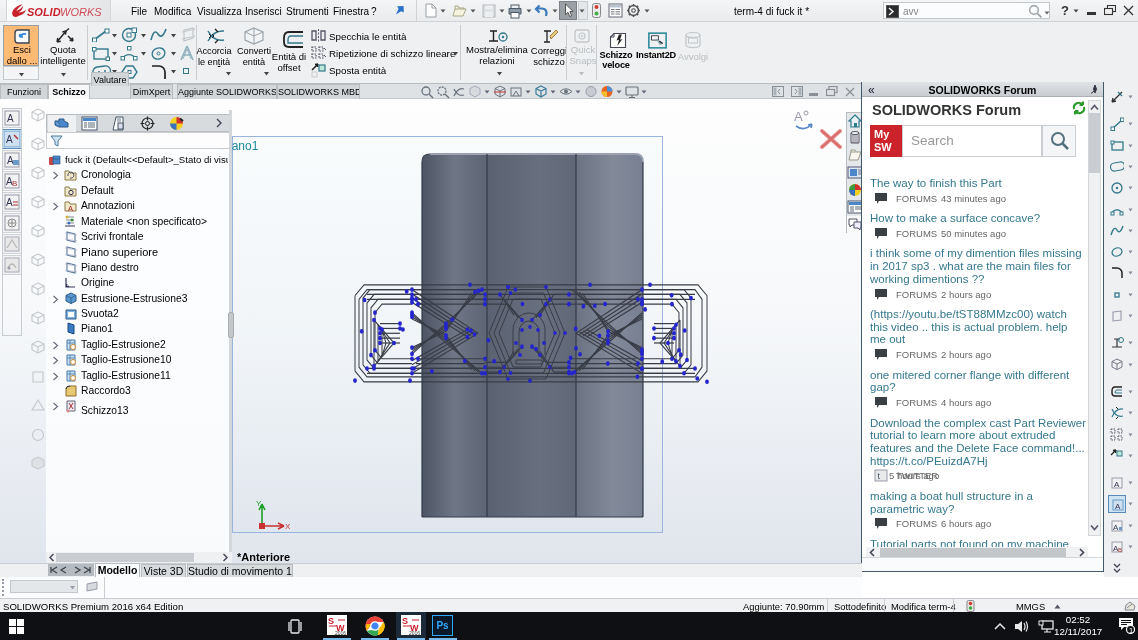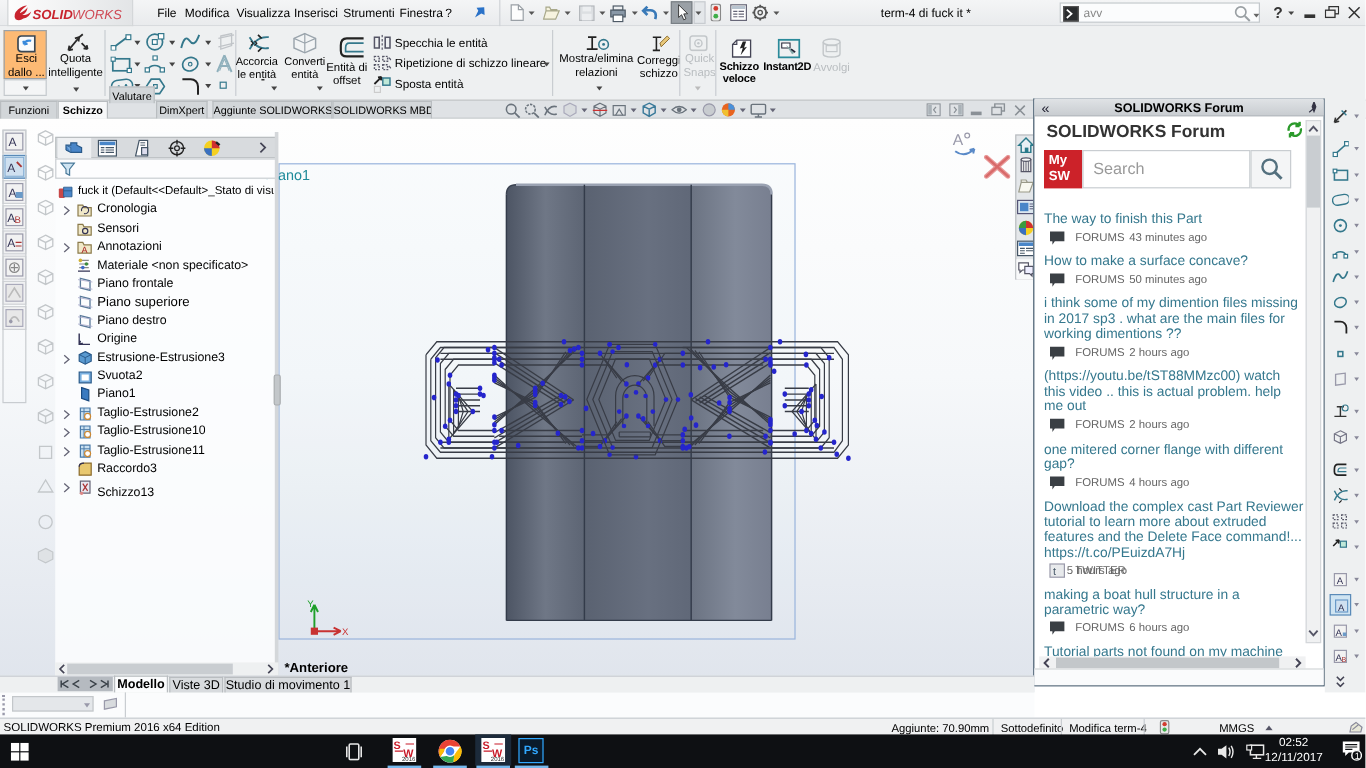--- a/index.html
+++ b/index.html
@@ -865,42 +865,42 @@
   </svg>
 <svg class="abs" style="left:64px;top:168.4px" width="14" height="14" viewBox="0 0 14 14">
     <path d="M1,3 L5,3 L6,5 L12,5 L12,12 L1,12 Z" fill="#f0e8c8" stroke="#8a7a4a"></path>
     <path d="M4,8 A3,3 0 1 1 6,10" fill="none" stroke="#335" stroke-width="0.9"></path>
   </svg>
 <div class="abs" style="left:81px;top:169.4px;font-size:10.3px;white-space:nowrap;overflow:hidden;max-width:147px">Cronologia</div>
 <svg class="abs" style="left:64px;top:183.8px" width="14" height="14" viewBox="0 0 14 14">
     <path d="M1,3 L5,3 L6,5 L12,5 L12,12 L1,12 Z" fill="#f0e8c8" stroke="#8a7a4a"></path>
     <circle cx="7" cy="8.5" r="2.2" fill="none" stroke="#335"></circle>
   </svg>
-<div class="abs" style="left:81px;top:184.8px;font-size:10.3px;white-space:nowrap;overflow:hidden;max-width:147px">Sensori</div>
+<div class="abs" style="left:81px;top:184.8px;font-size:10.3px;white-space:nowrap;overflow:hidden;max-width:147px">Default</div>
 <svg class="abs" style="left:52px;top:202.20000000000002px" width="7" height="9" viewBox="0 0 7 9">
     <path d="M1.5,1 L5.5,4.5 L1.5,8" fill="none" stroke="#667" stroke-width="1.1"></path>
   </svg>
 <svg class="abs" style="left:64px;top:199.20000000000002px" width="14" height="14" viewBox="0 0 14 14">
     <path d="M1,3 L5,3 L6,5 L12,5 L12,12 L1,12 Z" fill="#f0e8c8" stroke="#8a7a4a"></path>
     <text x="4" y="11.5" font-size="7.5" fill="#a22" font-family="Liberation Sans">A</text>
   </svg>
 <div class="abs" style="left:81px;top:200.20000000000002px;font-size:10.3px;white-space:nowrap;overflow:hidden;max-width:147px">Annotazioni</div>
 <svg class="abs" style="left:64px;top:214.60000000000002px" width="14" height="14" viewBox="0 0 14 14">
     <path d="M2,2 h8 M2,5 h8 M2,8 h8" stroke="#888" stroke-width="1"></path>
     <circle cx="3" cy="2" r="1.5" fill="#d0b030"></circle>
     <circle cx="8" cy="5" r="1.5" fill="#3a8a3a"></circle>
     <circle cx="5" cy="8" r="1.5" fill="#3a6ac8"></circle>
     <path d="M1,11 h10" stroke="#335"></path>
   </svg>
 <div class="abs" style="left:81px;top:215.60000000000002px;font-size:10.3px;white-space:nowrap;overflow:hidden;max-width:147px">Materiale &lt;non specificato&gt;</div>
 <svg class="abs" style="left:64px;top:230.00000000000003px" width="14" height="14" viewBox="0 0 14 14">
     <path d="M3,2 L11,4 L11,12 L3,10 Z" fill="none" stroke="#5a7a9a" stroke-width="1.1"></path>
     <path d="M1,3 L13,5 M1,9 L13,11" stroke="#aac" stroke-width="0.7"></path>
   </svg>
-<div class="abs" style="left:81px;top:231.00000000000003px;font-size:10.3px;white-space:nowrap;overflow:hidden;max-width:147px">Piano frontale</div>
+<div class="abs" style="left:81px;top:231.00000000000003px;font-size:10.3px;white-space:nowrap;overflow:hidden;max-width:147px">Scrivi frontale</div>
 <svg class="abs" style="left:64px;top:245.40000000000003px" width="14" height="14" viewBox="0 0 14 14">
     <path d="M3,2 L11,4 L11,12 L3,10 Z" fill="none" stroke="#5a7a9a" stroke-width="1.1"></path>
     <path d="M1,3 L13,5 M1,9 L13,11" stroke="#aac" stroke-width="0.7"></path>
   </svg>
 <div class="abs" style="left:81px;top:246.40000000000003px;font-size:11px;white-space:nowrap;overflow:hidden;max-width:147px">Piano superiore</div>
 <svg class="abs" style="left:64px;top:260.8px" width="14" height="14" viewBox="0 0 14 14">
     <path d="M3,2 L11,4 L11,12 L3,10 Z" fill="none" stroke="#5a7a9a" stroke-width="1.1"></path>
     <path d="M1,3 L13,5 M1,9 L13,11" stroke="#aac" stroke-width="0.7"></path>
   </svg>
 <div class="abs" style="left:81px;top:261.8px;font-size:10.3px;white-space:nowrap;overflow:hidden;max-width:147px">Piano destro</div>

